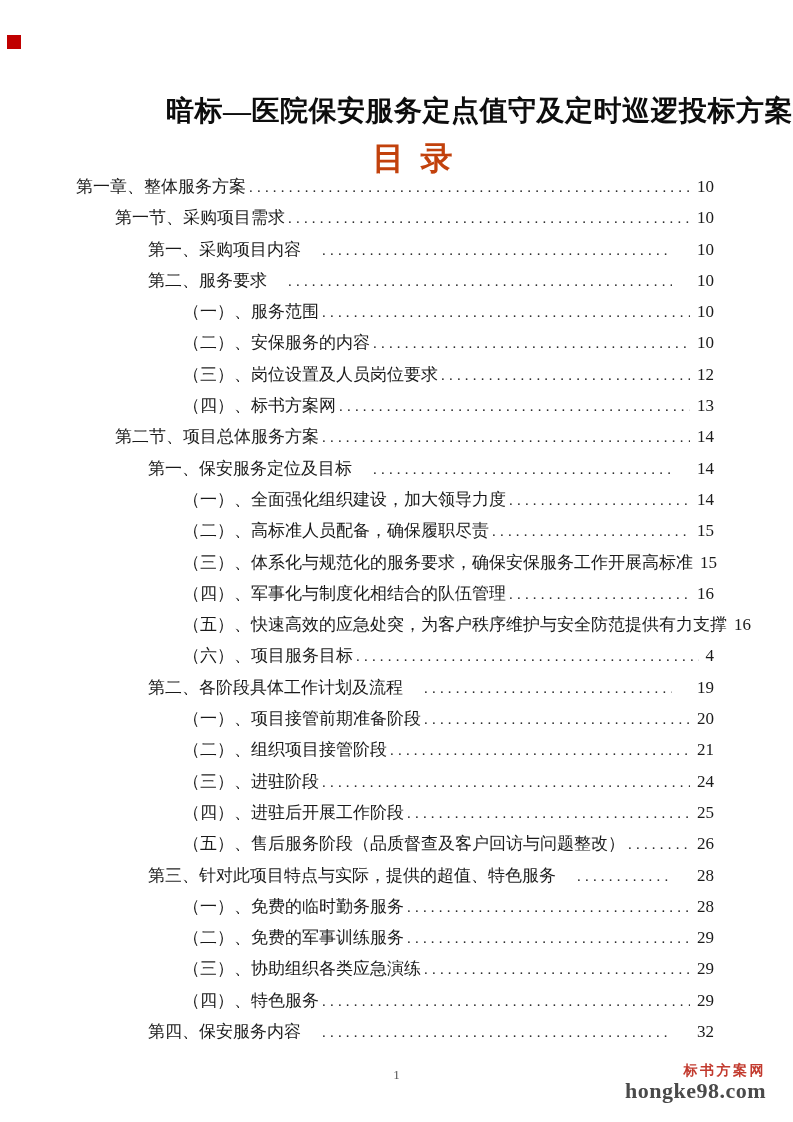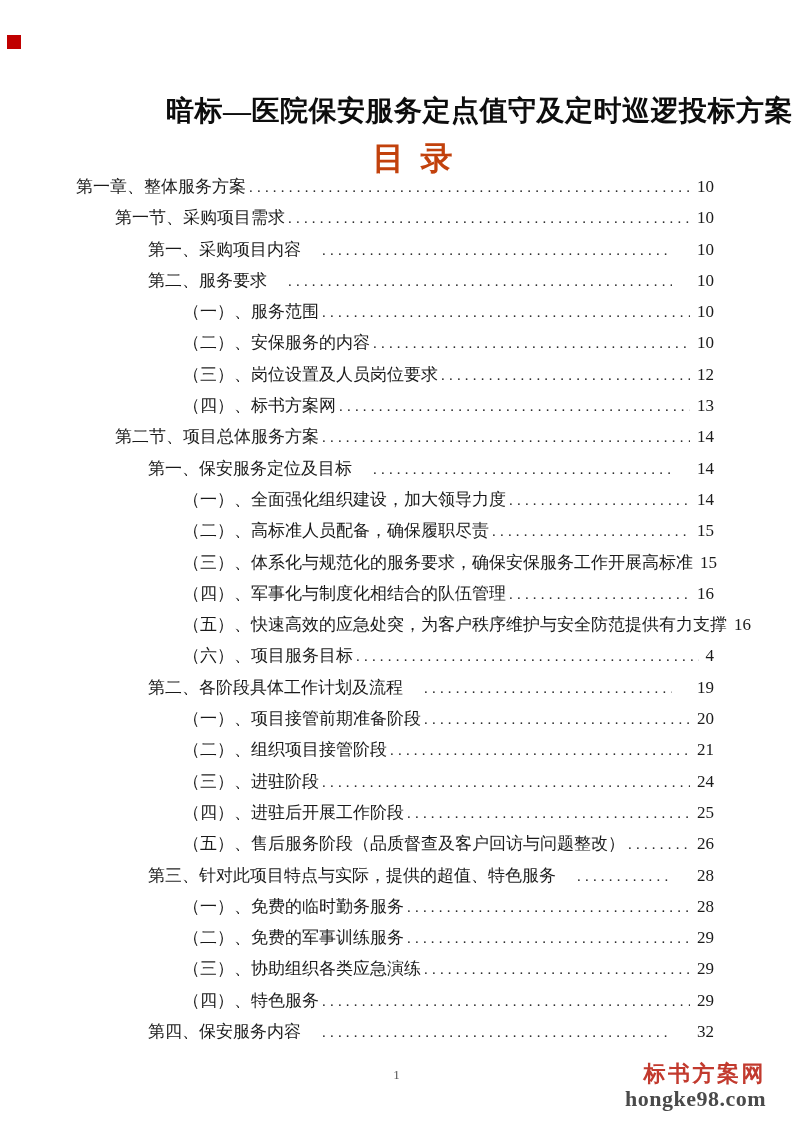--- a/index.html
+++ b/index.html
@@ -65,21 +65,21 @@
     position: absolute; top: 1067px; left: 0; width: 793px;
     text-align: center;
     font-size: 13px; color: #555555;
   }
   .watermark {
     position: absolute; top: 1063px; right: 27px;
     text-align: right; line-height: 1;
   }
   .watermark-name {
     display: block;
-    font-size: 22px; font-weight: bold;
+    font-size: 14px; font-weight: bold;
     letter-spacing: 2.5px;
     font-family: "Liberation Sans", "DejaVu Sans", sans-serif;
   }
   .watermark-url {
     display: block; margin-top: 3px;
     font-size: 22px; font-weight: bold;
     letter-spacing: 0.5px;
     font-family: Liberation Serif, serif;
   }
 </style>

